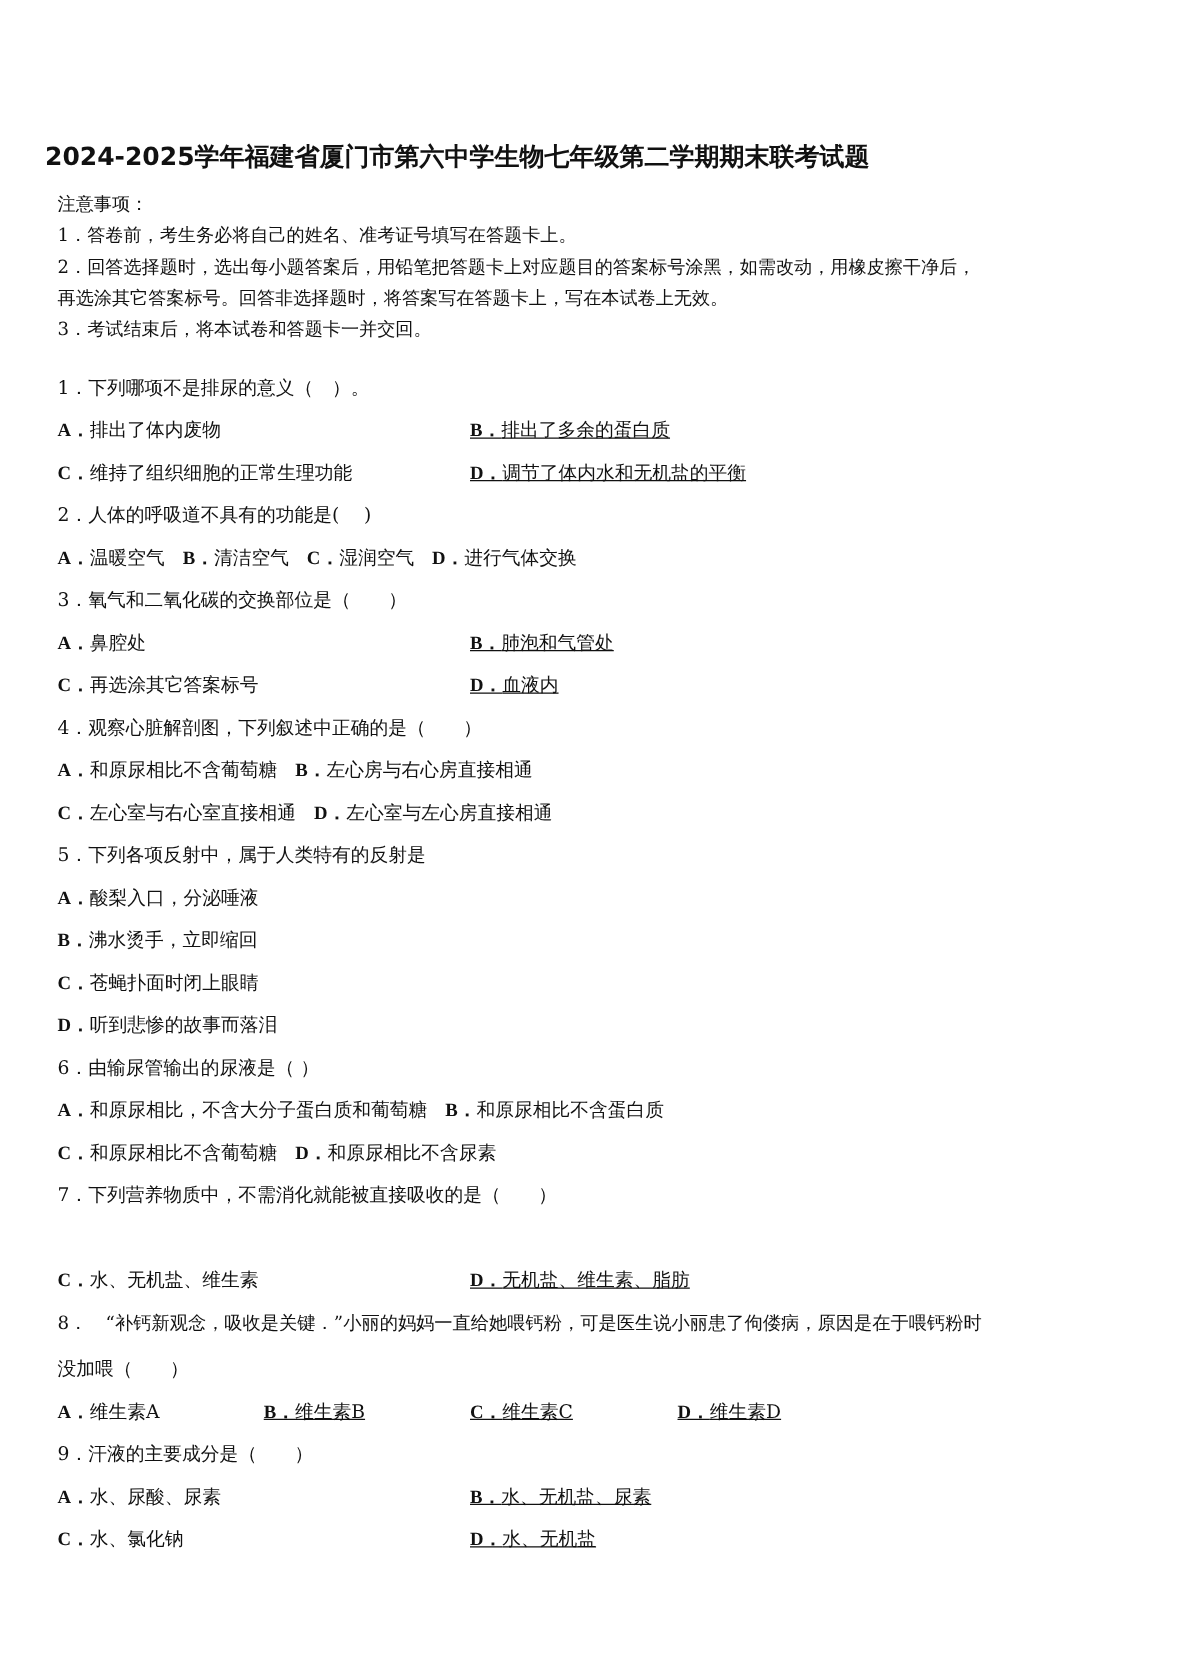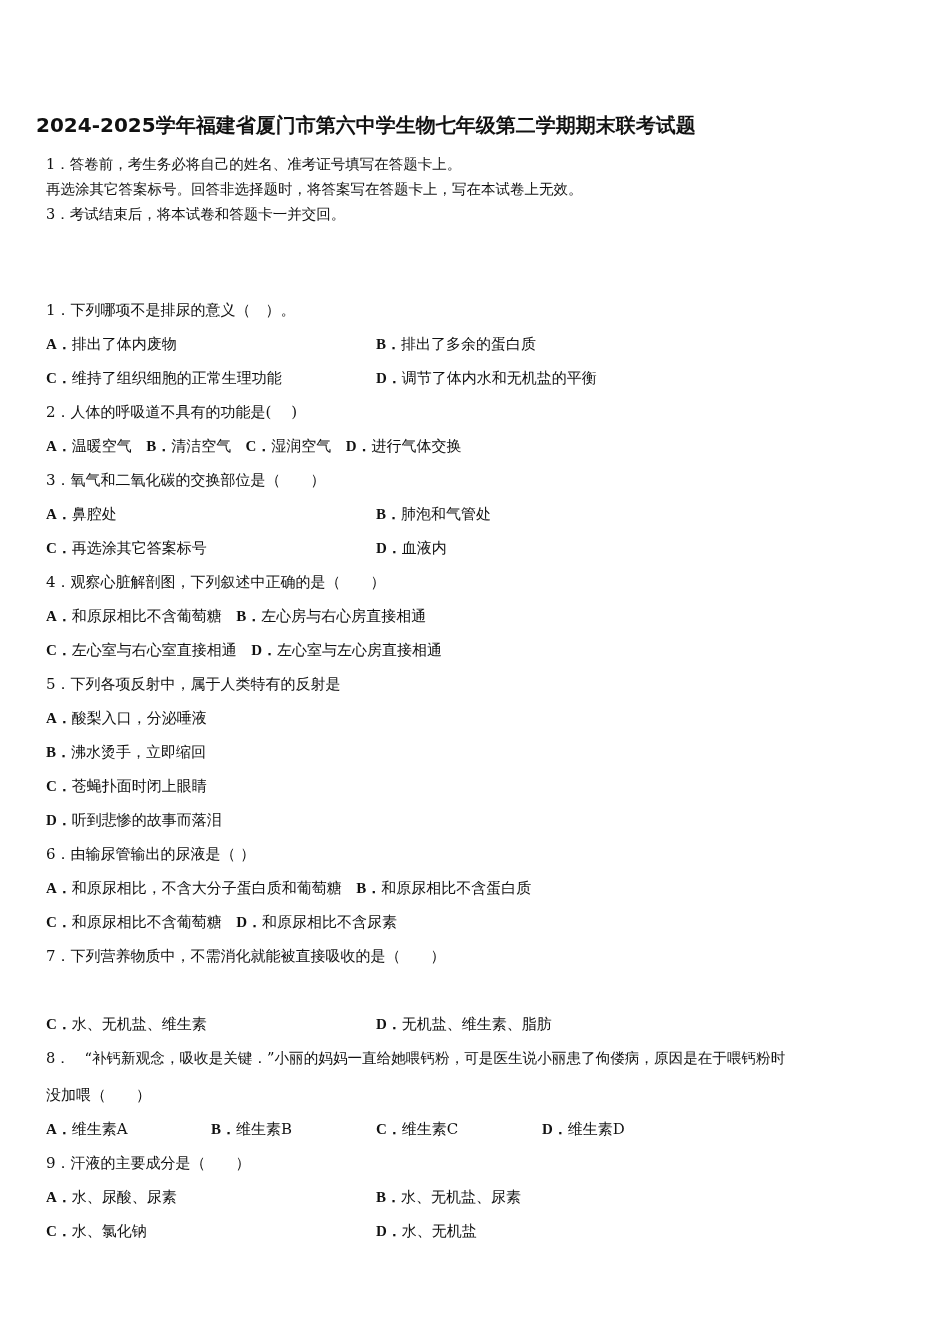--- a/index.html
+++ b/index.html
@@ -6,31 +6,33 @@
   body { width: 950px; height: 1344px; position: relative; overflow: hidden;
          font-family: "DejaVu Serif", "Liberation Serif", serif; color: #111; }
   .page { position: absolute; left: 0; top: 0; width: 950px; height: 1344px; }
   .title { position: absolute; left: 0; top: 112px; width: 950px; text-align: left;
            font-family: "DejaVu Sans", "Liberation Sans", sans-serif; font-weight: bold;
            font-size: 20px; letter-spacing: 0px; padding-left: 36px; }
   .notice { position: absolute; left: 46px; top: 152px; width: 860px; font-size: 14.5px; line-height: 25px; }
   .notice div { white-space: nowrap; }
   .line { position: absolute; left: 46px; font-size: 15px; white-space: nowrap; }
   .opt-label { font-weight: bold; font-family: "Liberation Serif", serif; }
-  .col2 { position: absolute; left: 376px; white-space: nowrap; }
+  .col2 { position: absolute; left: 376px; white-space: nowrap; text-decoration: underline; }
 </style>
 </head>
 <body>
 
 <div class="page">
 
   <div class="title">2024-2025学年福建省厦门市第六中学生物七年级第二学期期末联考试题</div>
 
   <div class="notice">
+    <div>注意事项：</div>
     <div>1．答卷前，考生务必将自己的姓名、准考证号填写在答题卡上。</div>
+    <div>2．回答选择题时，选出每小题答案后，用铅笔把答题卡上对应题目的答案标号涂黑，如需改动，用橡皮擦干净后，</div>
     <div>再选涂其它答案标号。回答非选择题时，将答案写在答题卡上，写在本试卷上无效。</div>
     <div>3．考试结束后，将本试卷和答题卡一并交回。</div>
   </div>
 
   <div class="line" style="top:301px">1．下列哪项不是排尿的意义（　）。</div>
   <div class="line" style="top:335px; width:860px">
     <span><span class="opt-label">A．</span><span>排出了体内废物</span></span>
     <span class="col2" style="left:330px"><span class="opt-label">B．</span><span>排出了多余的蛋白质</span></span>
   </div>
   <div class="line" style="top:369px; width:860px">

